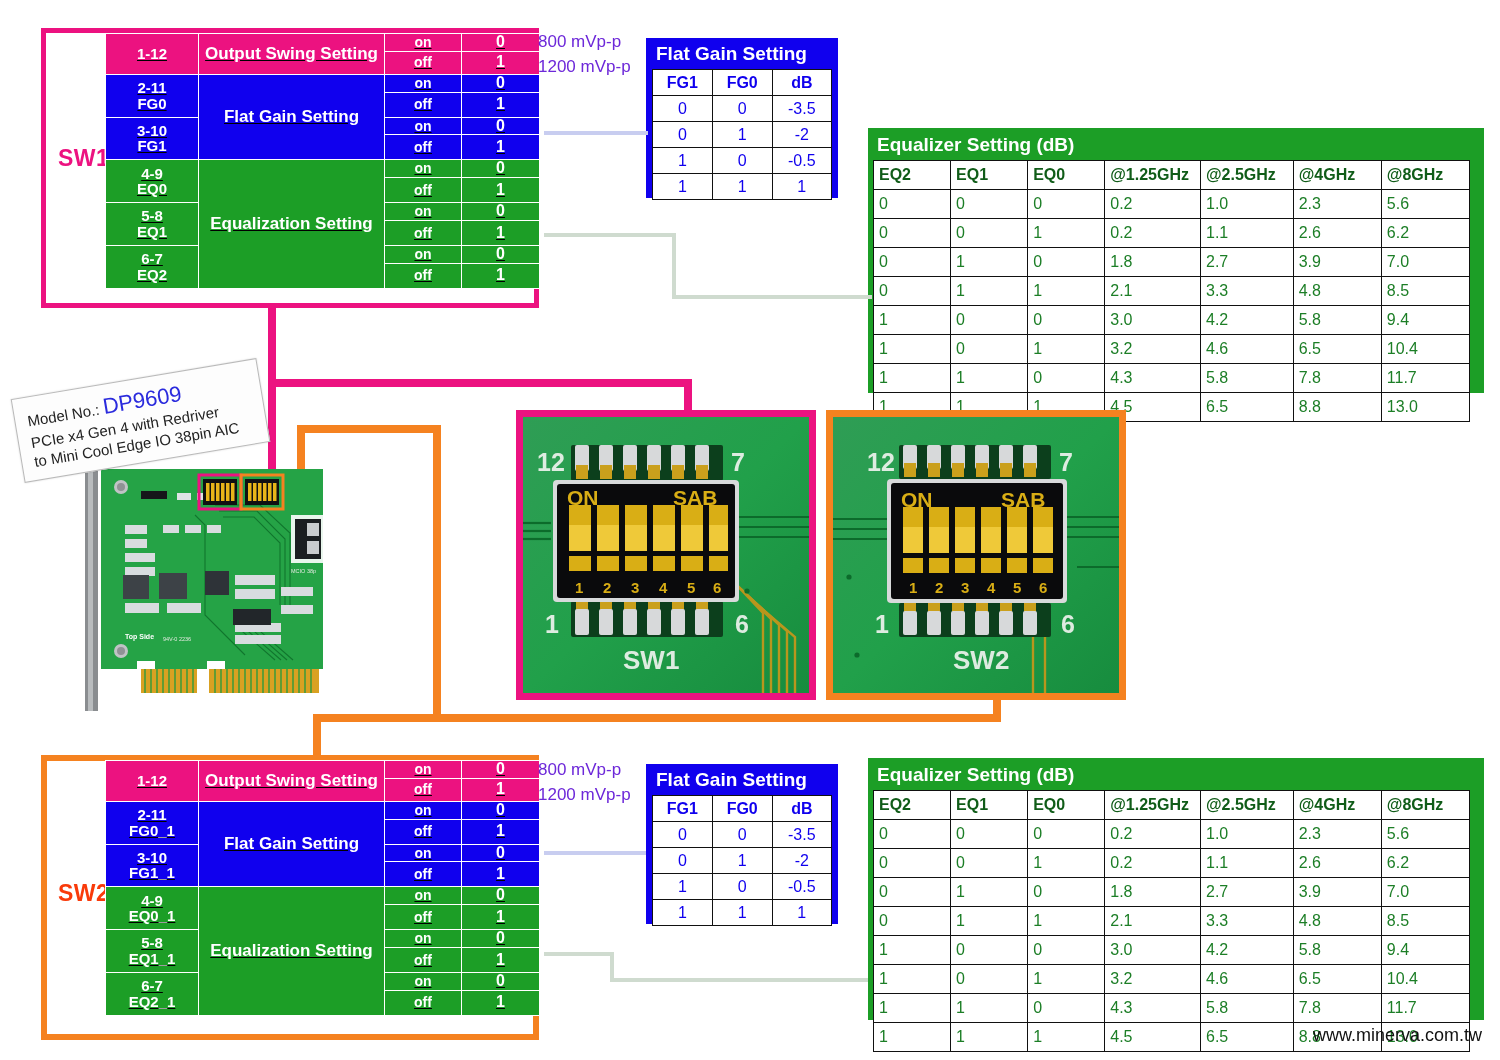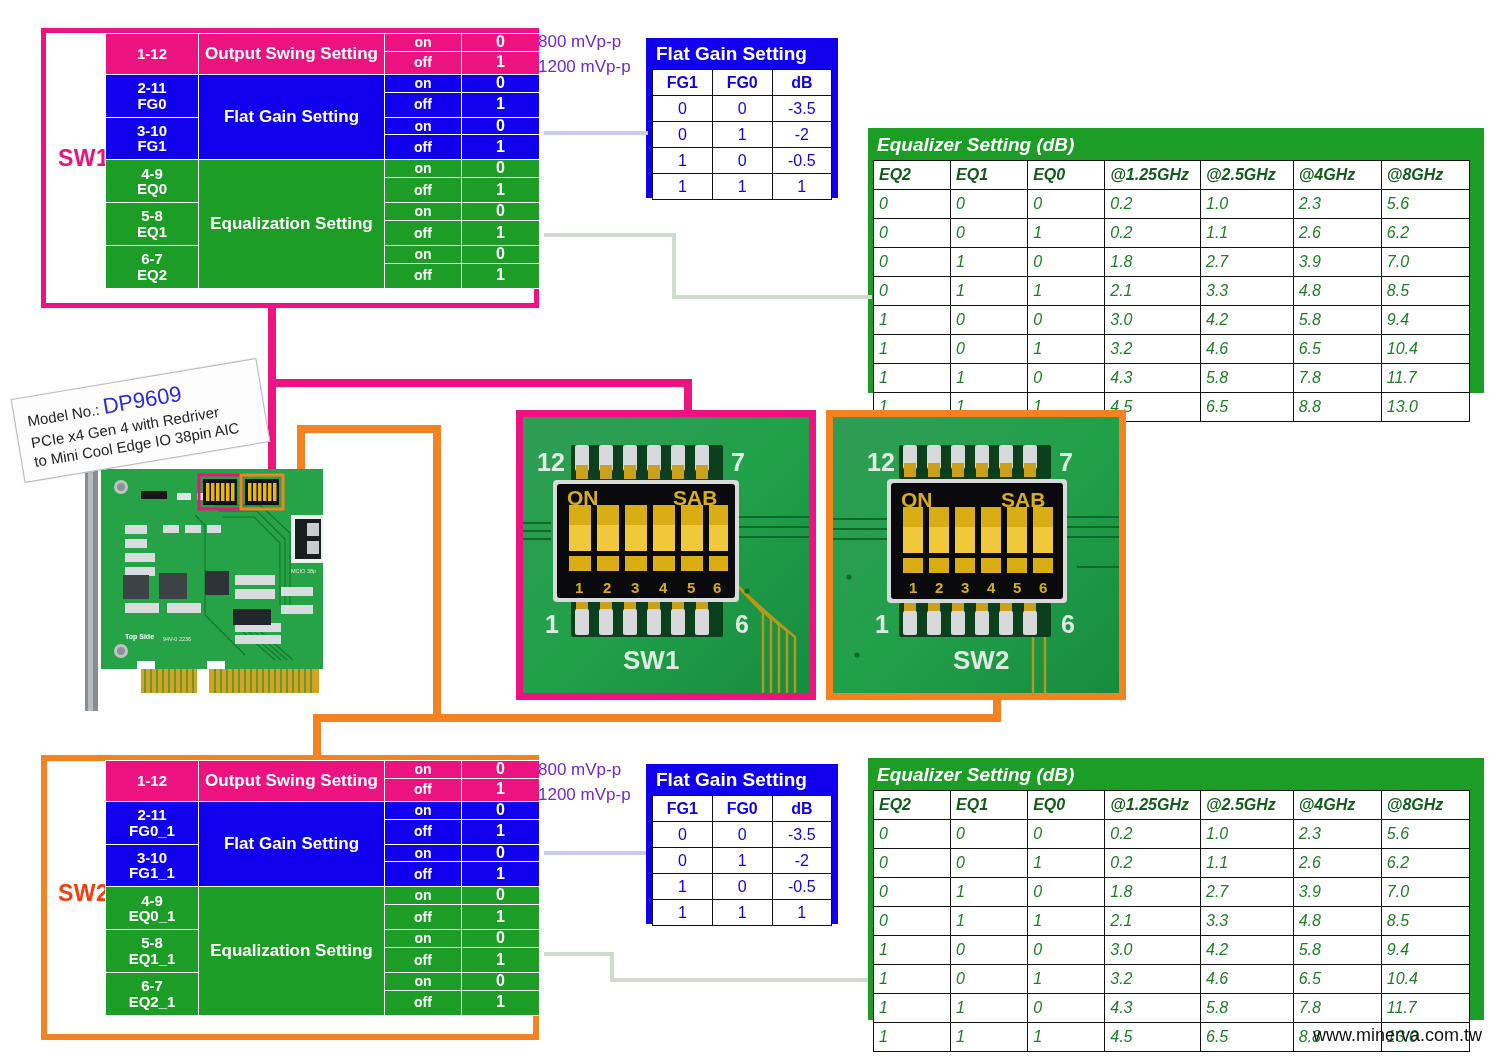--- a/index.html
+++ b/index.html
@@ -9,41 +9,41 @@
   
   .sw-frame{position:absolute;box-sizing:border-box;background:#ffffff;}
   .sw1-frame{left:41px;top:28px;width:498px;height:280px;border:5px solid #ec1280;}
   .sw2-frame{left:41px;top:755px;width:498px;height:285px;border:6px solid #f58220;}
 
   .sw-label{position:absolute;font-weight:bold;font-size:23px;letter-spacing:.5px;}
   .sw1-label{left:58px;top:145px;color:#ec1280;}
   .sw2-label{left:58px;top:880px;color:#f93a0a;}
 
   
-  .set-table{position:absolute;border-collapse:collapse;table-layout:fixed;}
+  .set-table{position:absolute;border-collapse:collapse;table-layout:fixed;text-decoration:underline;}
   .set-table td{padding:0;margin:0;color:#ffffff;font-weight:bold;
      text-align:center;vertical-align:middle;border:1px solid #ffffff;line-height:1.05;}
   .c-pink{background:#ec1280;}
   .c-blue{background:#1000ee;}
   .c-green{background:#1c9e26;}
   .pinnum{font-size:15px;}
   .descr{font-size:17px;}
   .onoff{font-size:14px;}
   .bit{font-size:16px;}
 
   
   .fg-box{position:absolute;background:#1000ee;box-sizing:border-box;padding:4px 6px 6px 6px;}
   .fg-title{color:#ffffff;font-weight:bold;font-size:19px;padding:1px 2px 4px 4px;}
   table.fg{border-collapse:collapse;table-layout:fixed;background:#ffffff;}
   table.fg td{border:1px solid #111111;background:#ffffff;color:#1000ee;
      font-size:16px;text-align:center;height:23px;width:60px;}
   table.fg td.hd{font-weight:bold;}
 
   
-  .eq-box{position:absolute;background:#1c9e26;box-sizing:border-box;padding:4px 14px 6px 5px;font-style:italic;}
+  .eq-box{position:absolute;background:#1c9e26;box-sizing:border-box;padding:4px 14px 6px 5px;}
   .eq-title{color:#ffffff;font-weight:bold;font-size:19px;padding:2px 2px 4px 4px;}
   table.eq{border-collapse:collapse;table-layout:fixed;background:#ffffff;}
   table.eq td{border:1px solid #111111;background:#ffffff;color:#1c7e26;
      font-size:16px;text-align:left;padding-left:5px;height:26px;}
   table.eq td.hd{font-weight:bold;color:#105c18;}
   table.eq col.cbin{width:97px;}
   table.eq col.cfrq{width:101px;}
 
   
   .mv{position:absolute;color:#6d28d9;font-size:17px;line-height:1.45;}

